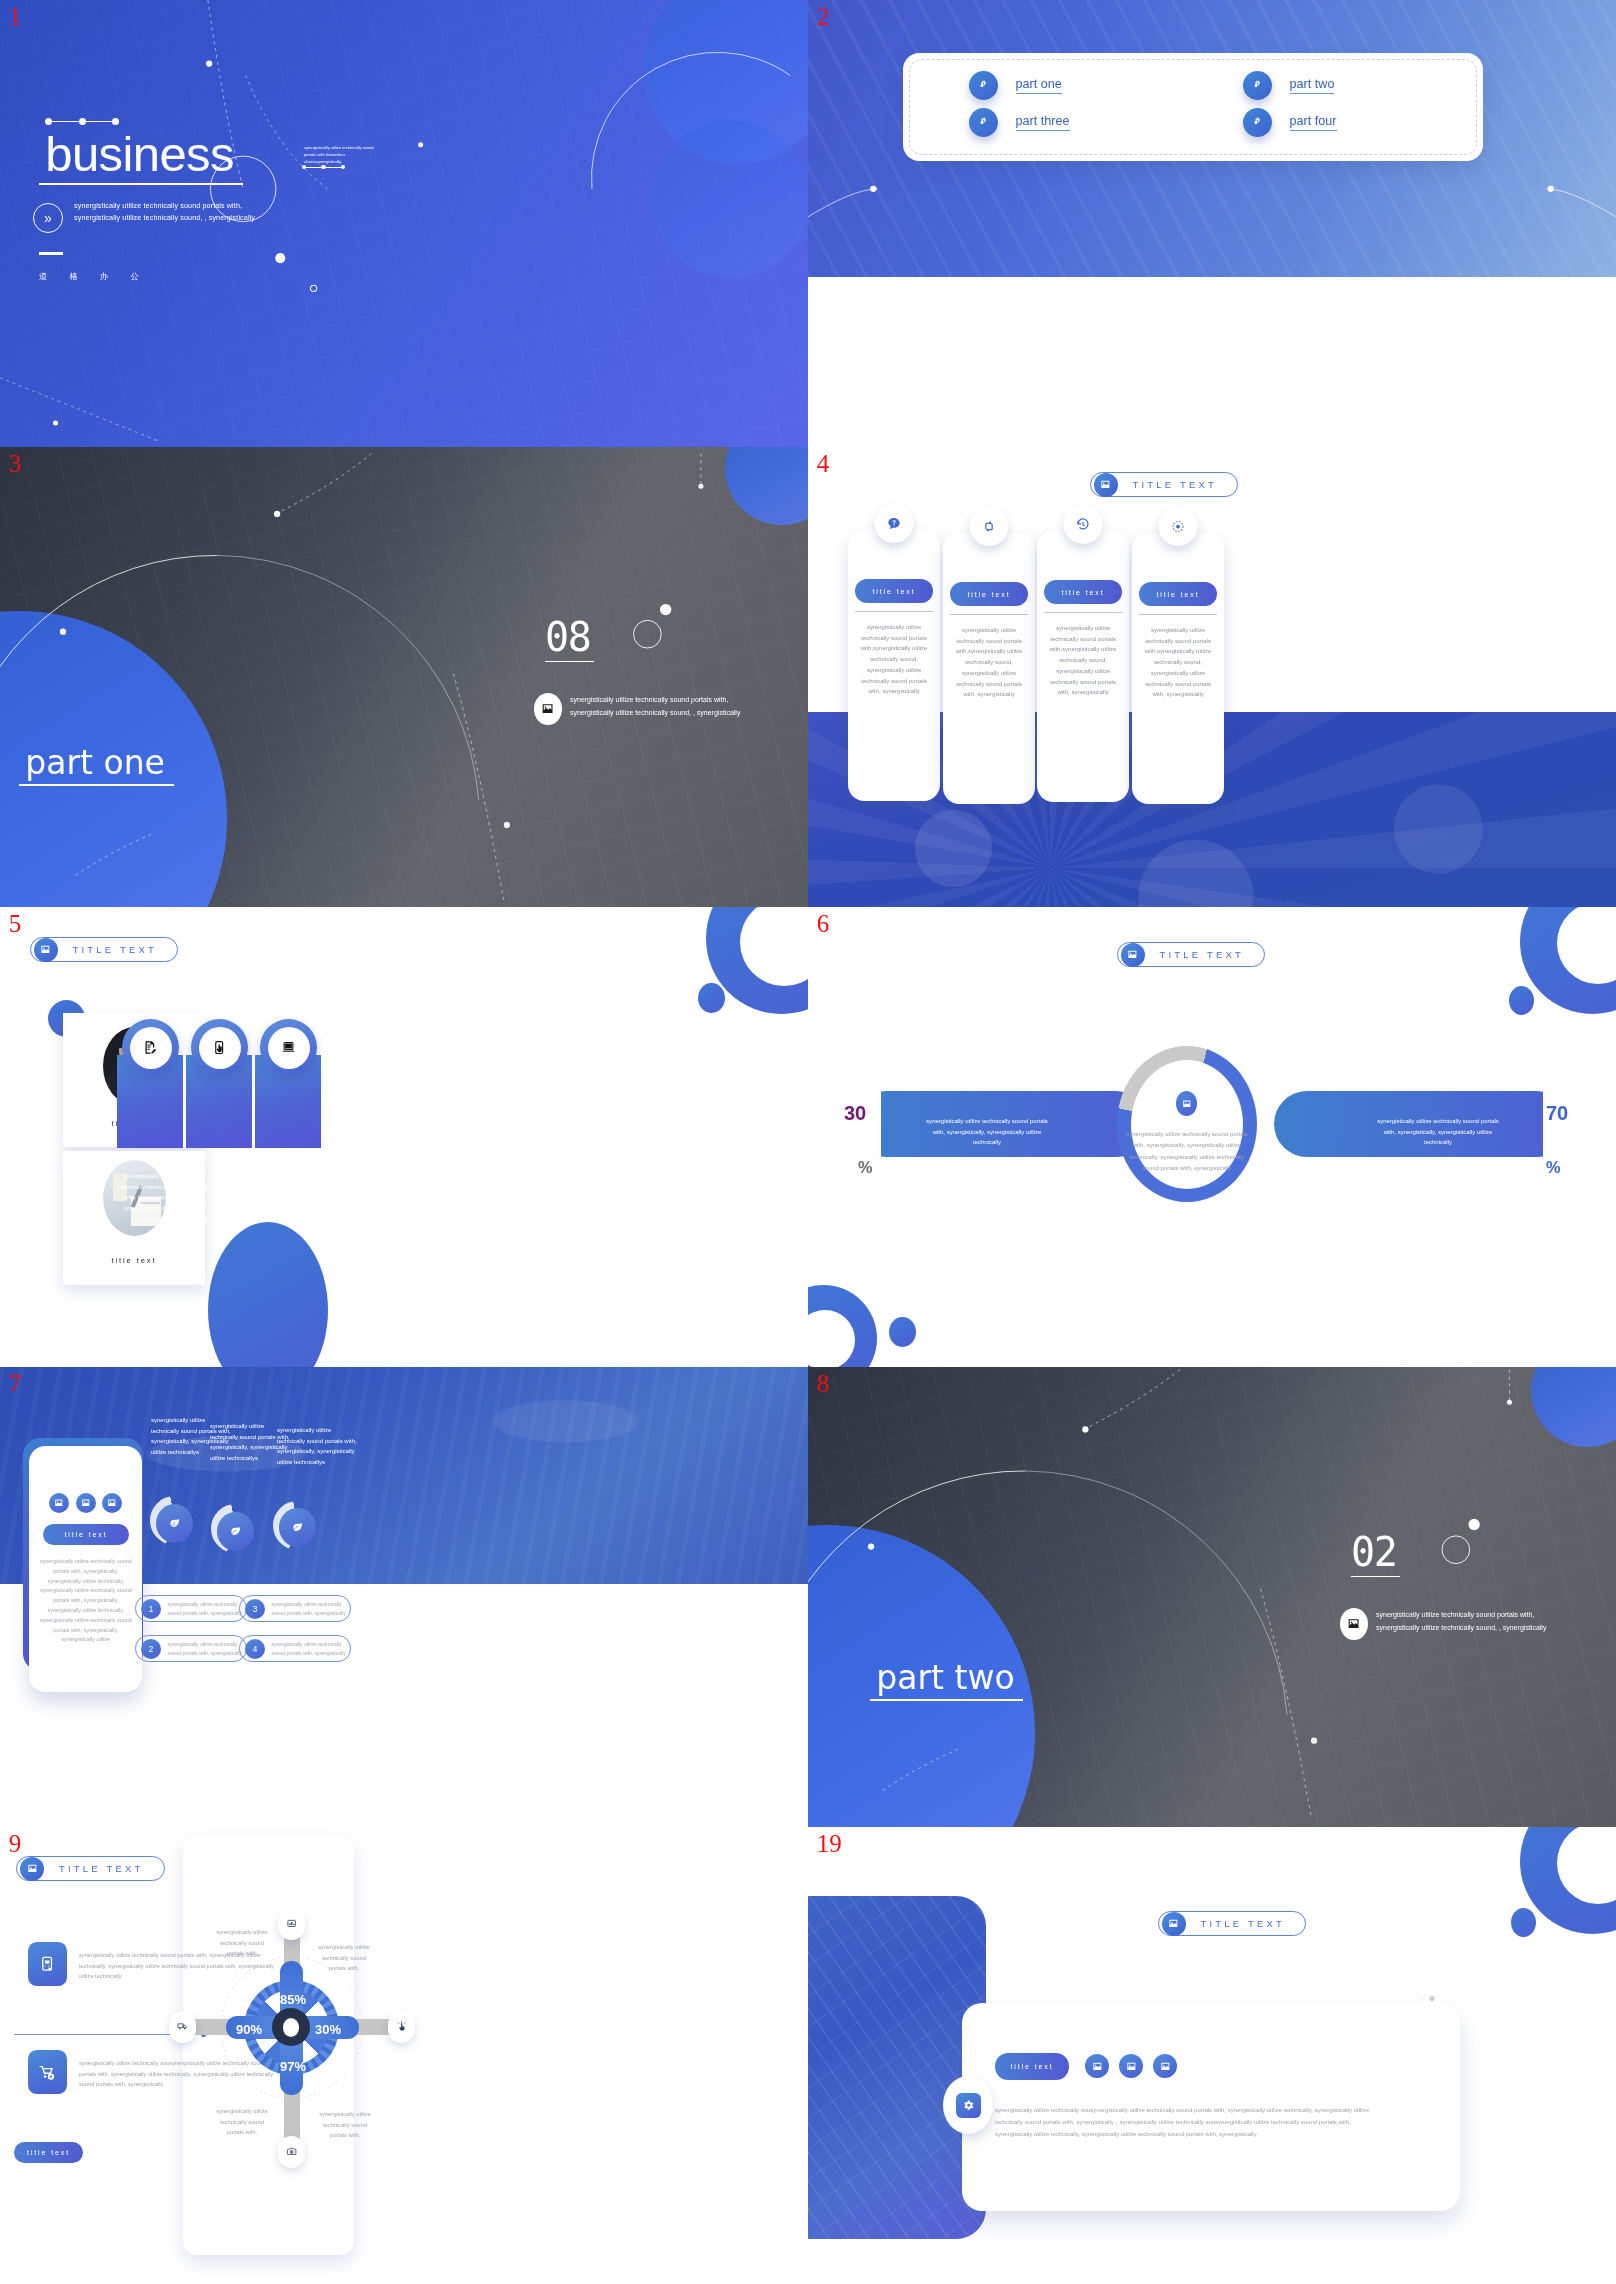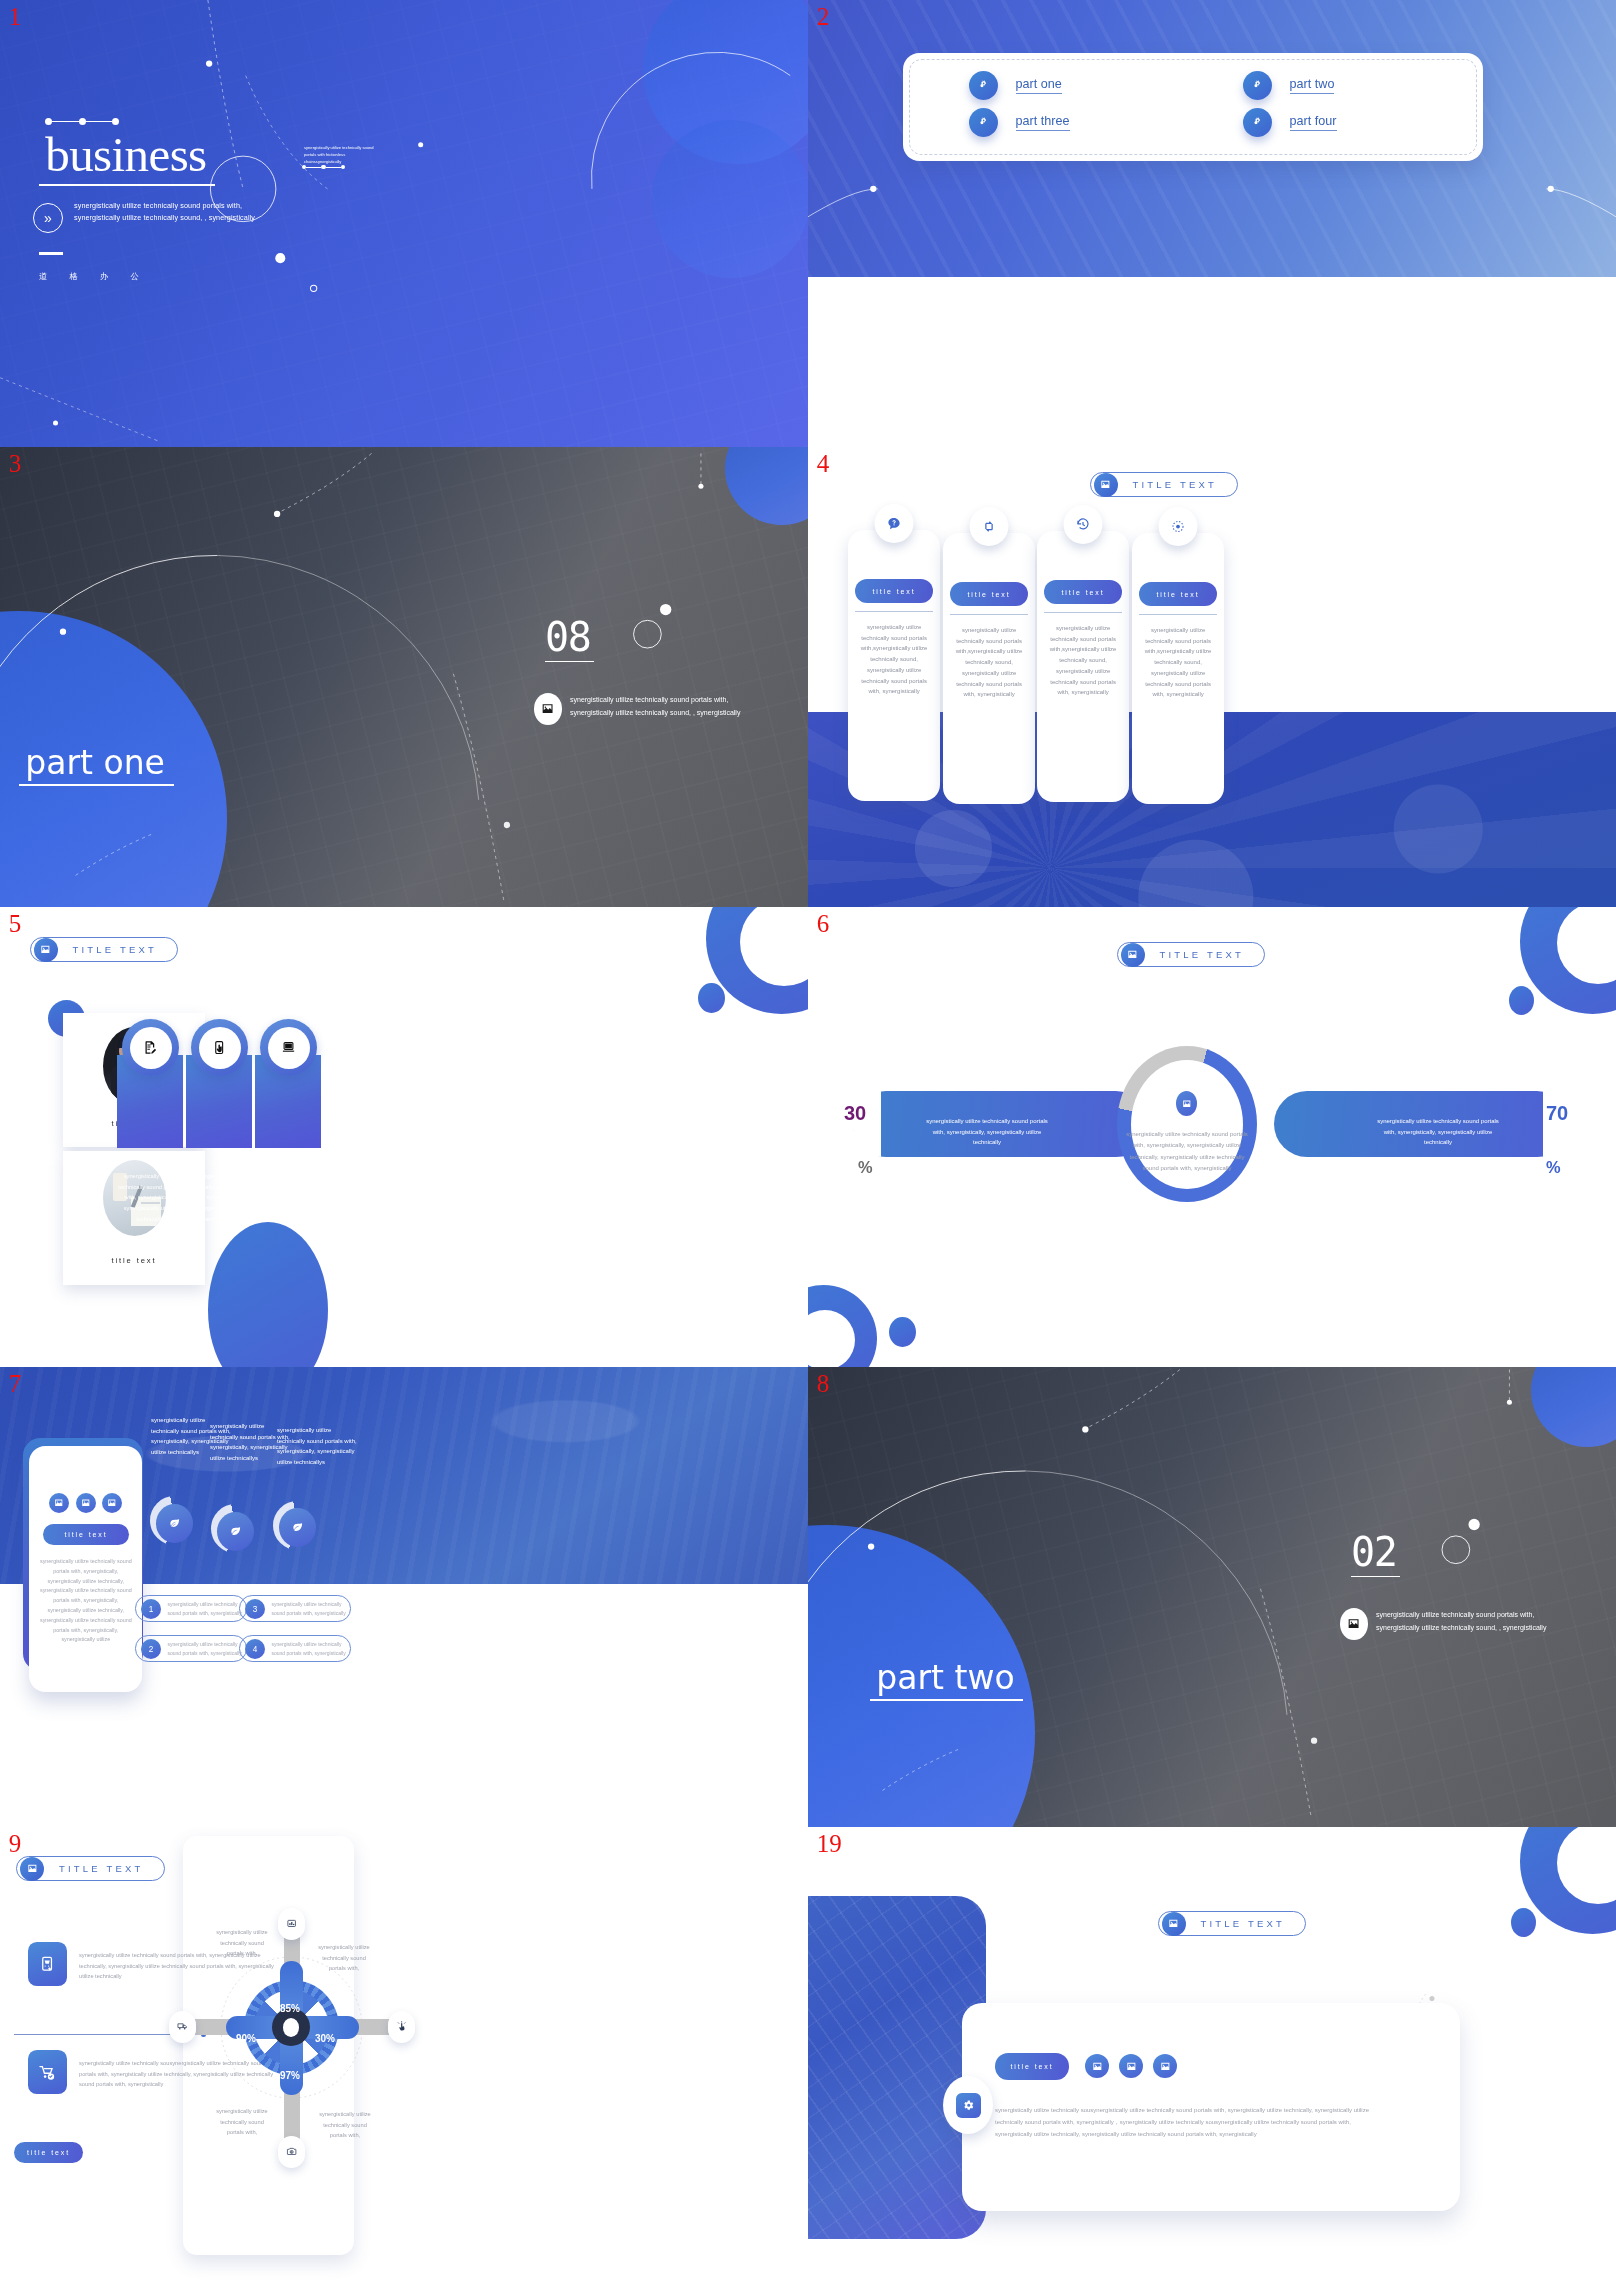--- a/index.html
+++ b/index.html
@@ -52,21 +52,21 @@
   }
   .dashcurve { position:absolute; pointer-events:none; }
 
   
   .s1-dots { position:absolute; left:45px; top:118px; display:flex; align-items:center; gap:0; }
   .s1-dots i { width:7px; height:7px; background:#fff; border-radius:50%; display:block; }
   .s1-dots span { width:26.5px; height:1.3px; background:#fff; display:block; }
   .s1-title {
     position:absolute; left:39px; top:126px;
     font-size:49px; color:#fff; letter-spacing:-0.6px;
-    font-family:Liberation Serif, serif; font-weight:400;
+    font-family:Liberation Sans, sans-serif; font-weight:400;
     border-bottom:2.5px solid #fff; padding:0 8.8px 1.3px 6.3px;
   }
   .s1-arrow {
     position:absolute; left:33px; top:203px;
     width:30px; height:30px; border:1.3px solid #fff; border-radius:50%;
     color:#fff; font-size:14px; display:flex; align-items:center; justify-content:center;
   }
   .s1-sub {
     position:absolute; left:74px; top:200px; width:183px;
     color:#fff; font-size:7.2px; line-height:12px; letter-spacing:0.1px;
@@ -244,21 +244,21 @@
   .s9-gear { position:absolute; width:95px; height:95px; border-radius:50%;
     background:repeating-conic-gradient(#3f6ed4 0 6deg, #5e8fe0 6deg 12deg); }
   .s9-gear:after { content:""; position:absolute; inset:10px; border-radius:50%;
     background:conic-gradient(#4a78d8 0 45deg, #fff 45deg 90deg, #4a78d8 90deg 135deg, #fff 135deg 180deg,
       #4a78d8 180deg 225deg, #fff 225deg 270deg, #4a78d8 270deg 315deg, #fff 315deg 360deg); }
   .s9-arm { position:absolute; background:linear-gradient(180deg,#3f6ed4,#5b8ee0); }
   .s9-armbg { position:absolute; background:#c5c5c5; }
   .s9-hub { position:absolute; width:38px; height:38px; border-radius:50%; background:#263049;
     display:flex; align-items:center; justify-content:center; }
   .s9-hub i { width:16.4px; height:19px; border-radius:50%; background:#fff; display:block; }
-  .s9-pct { position:absolute; color:#fff; font-size:10px; font-weight:bold;margin-top:11px; }
+  .s9-pct { position:absolute; color:#fff; font-size:13px; font-weight:bold; }
   .s9-node { position:absolute; width:26.5px; height:31.5px; border-radius:15px; background:#fff;
     box-shadow:0 3.8px 8.8px rgba(70,90,150,.2); display:flex; align-items:center; justify-content:center;
     color:#2c3a57; font-size:10px; }
   .s9-lbl { position:absolute; color:#a0a3ae; font-size:5.7px; line-height:10.7px; text-align:center; width:58px; }
 
   
   .s10-photo { position:absolute; left:0; top:69px; width:178px; height:343px;
     border-top-right-radius:30px; border-bottom-right-radius:30px;
     background:linear-gradient(150deg,#3f63c6 0%, #3a58c2 35%, #4b6ccd 70%, #5a5fd6 100%); }
   .s10-photo:after { content:""; position:absolute; inset:0;

